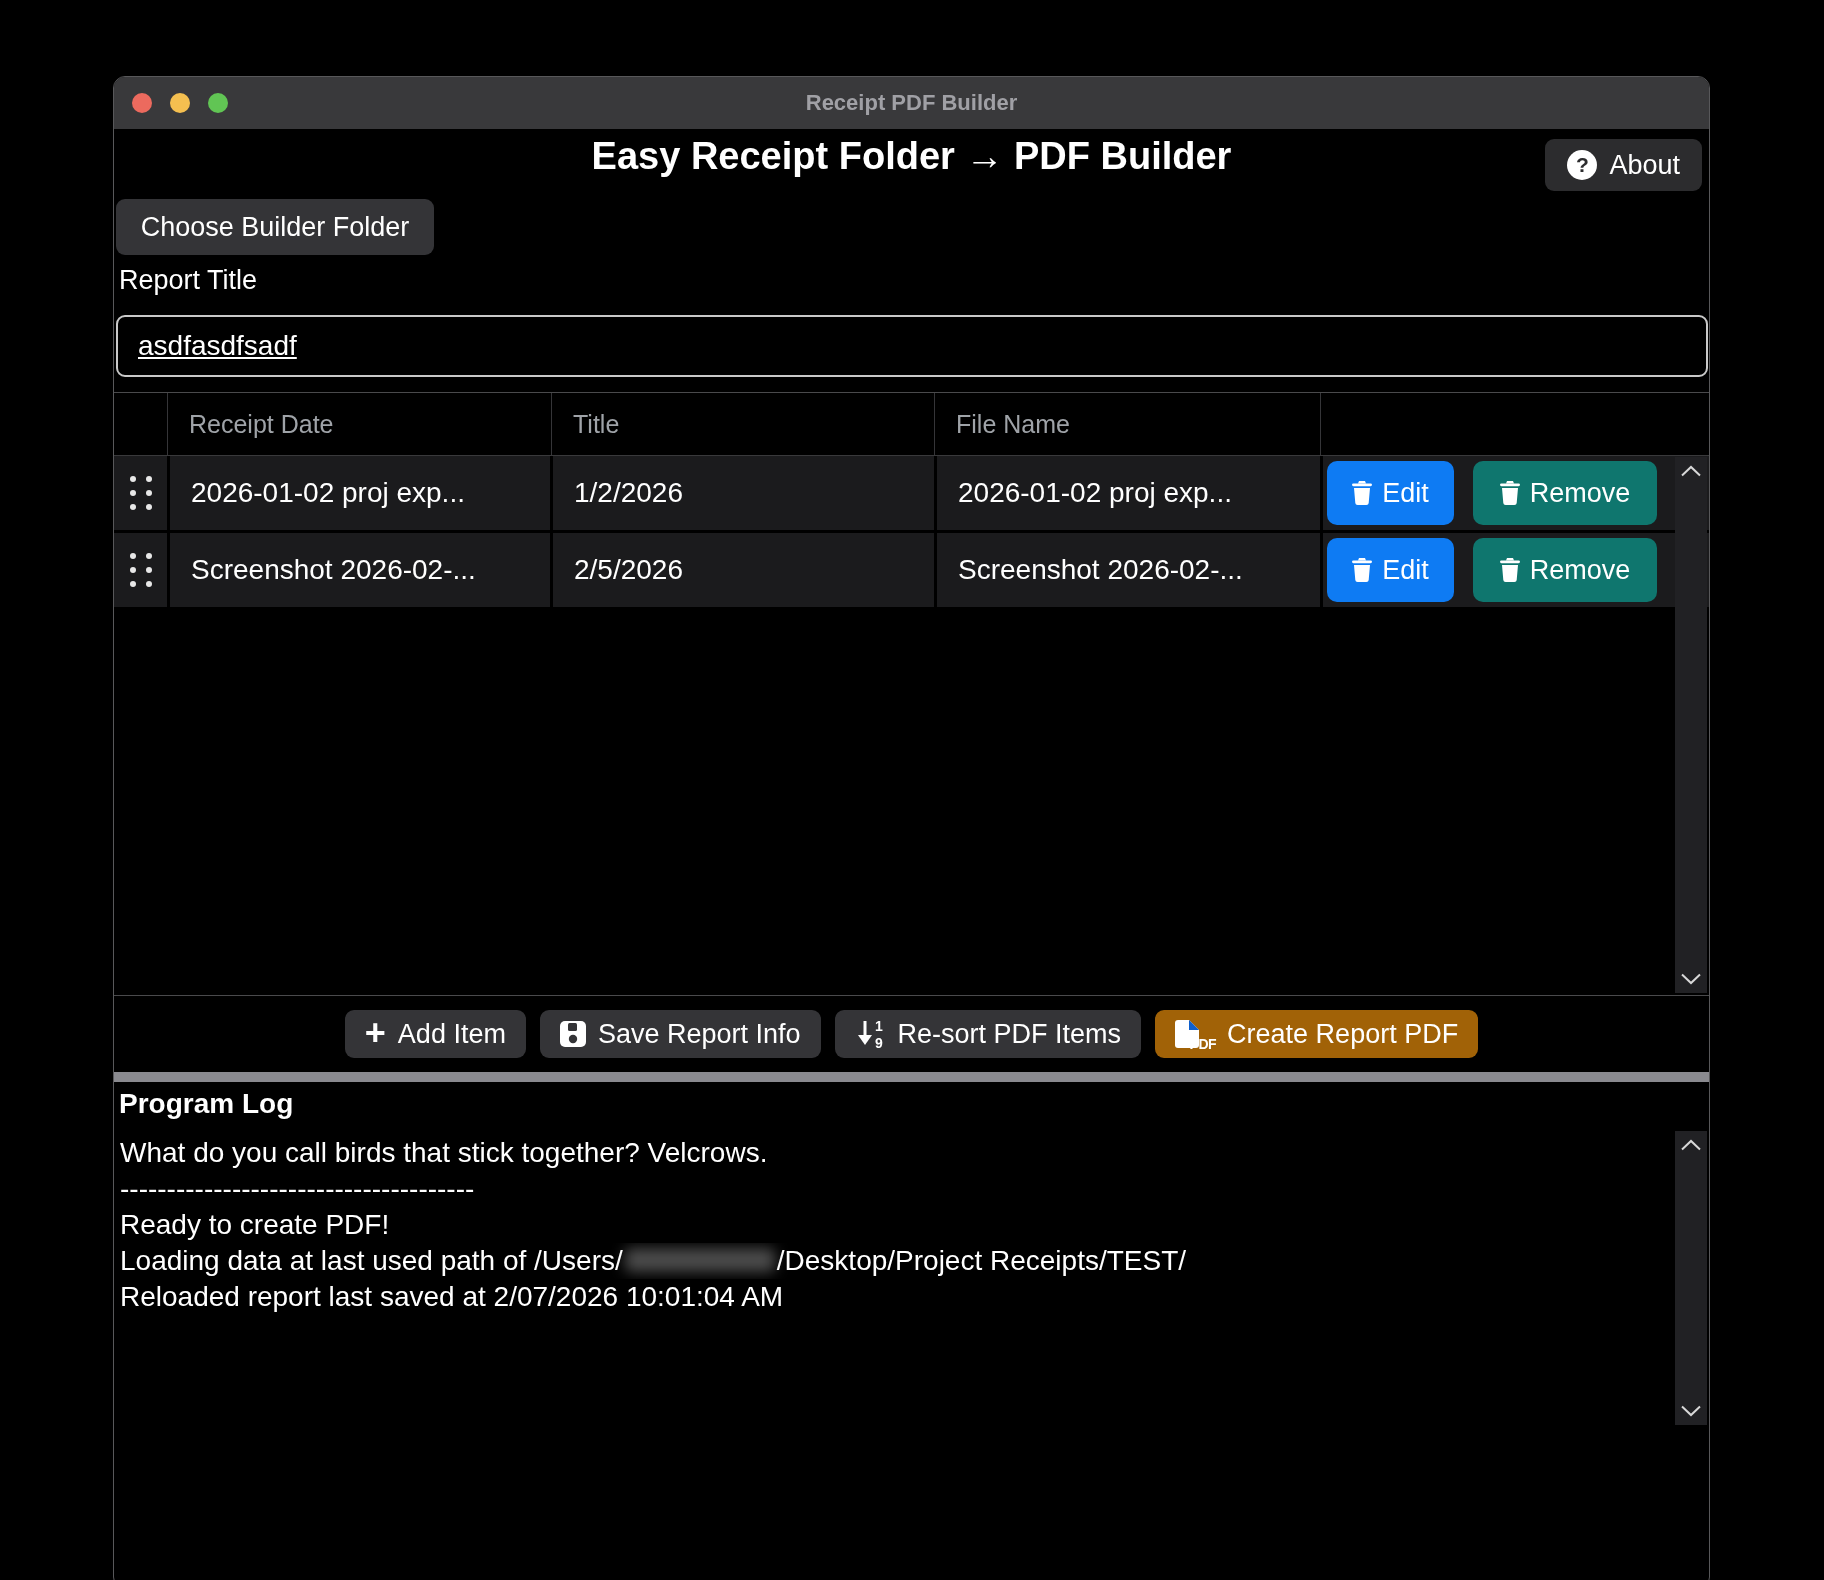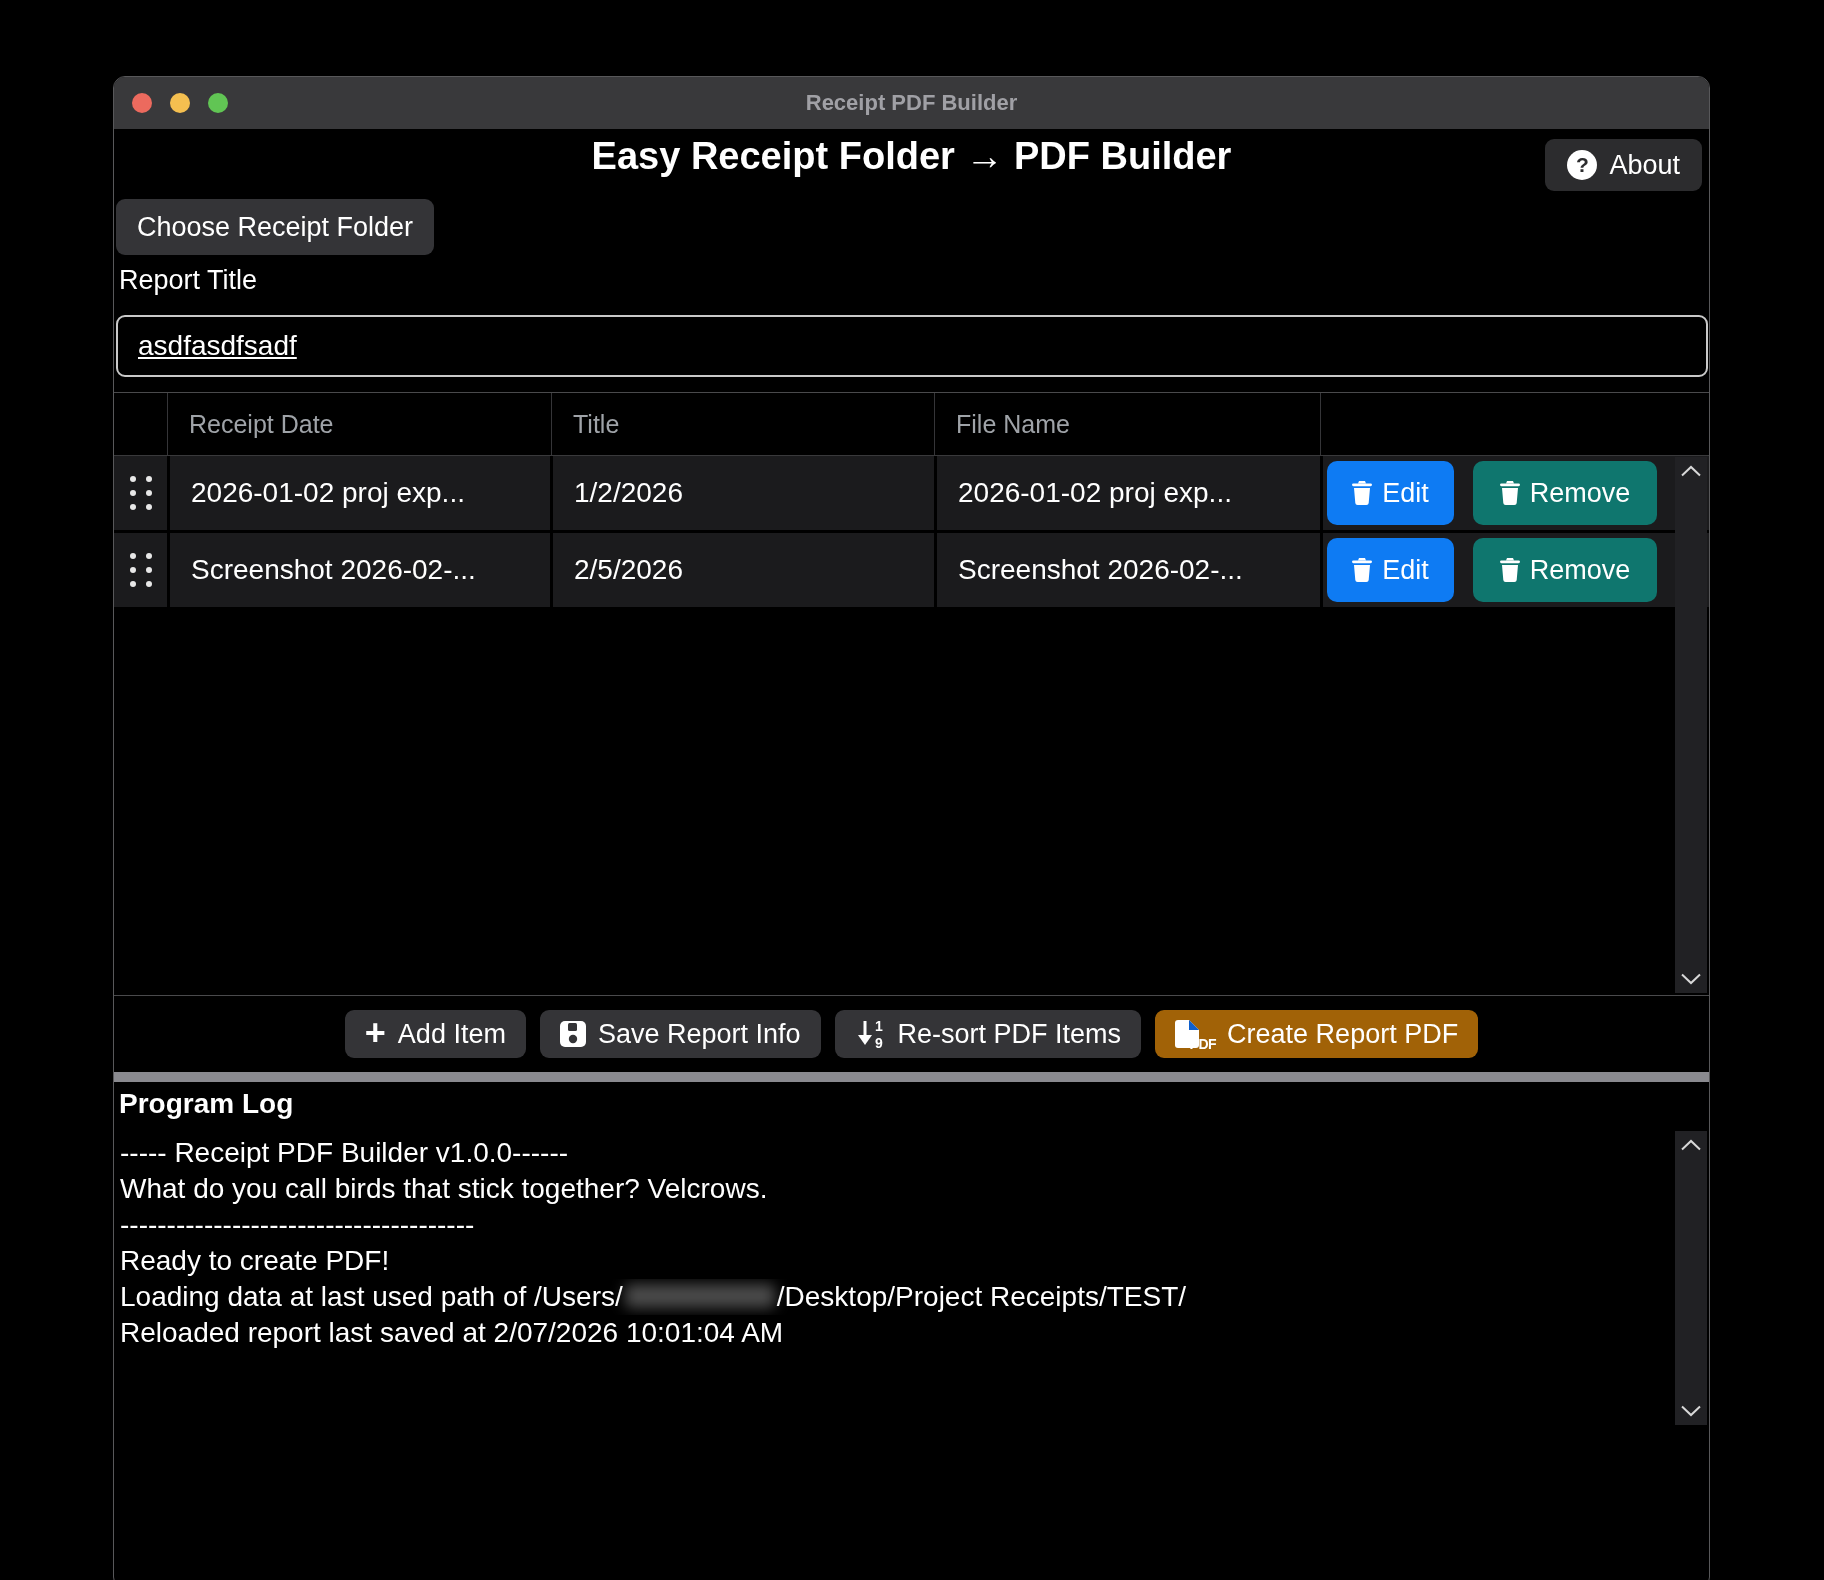--- a/index.html
+++ b/index.html
@@ -95,21 +95,21 @@
     </div>
     <span class="titlebar-title">Receipt PDF Builder</span>
   </div>
 
   <h1 class="h1">Easy Receipt Folder → PDF Builder</h1>
   <button class="about-btn">
     <span class="q-circle">?</span>
     <span>About</span>
   </button>
 
-  <button class="choose-btn">Choose Receipt Folder</button>
+  <button class="choose-btn">Choose Builder Folder</button>
 
   <div class="report-label">Report Title</div>
   <input class="report-input" type="text" value="asdfasdfsadf" style="">
 
   <div class="table-wrap">
     <div class="thead">
       <div class="cell col-drag"></div>
       <div class="cell col-date">Receipt Date</div>
       <div class="cell col-title">Title</div>
       <div class="cell col-file">File Name</div>
@@ -225,21 +225,20 @@
         <span class="pdf-label">PDF</span>
       </span>
       <span>Create Report PDF</span>
     </button>
   </div>
 
   <div class="splitter"></div>
 
   <div class="log-heading">Program Log</div>
   <div class="log-box">
-    <div class="log-line">----- Receipt PDF Builder v1.0.0------</div>
     <div class="log-line">What do you call birds that stick together? Velcrows.</div>
     <div class="log-line">--------------------------------------</div>
     <div class="log-line">Ready to create PDF!</div>
     <div class="log-line"><span>Loading data at last used path of /Users/</span><span class="redacted"></span><span>/Desktop/Project Receipts/TEST/</span></div>
     <div class="log-line">Reloaded report last saved at 2/07/2026 10:01:04 AM</div>
   </div>
   <div class="vscroll log-scrollbar">
     <svg width="22" height="12" viewBox="0 0 22 12">
         <path d="M2 10.5 L11 2 L20 10.5" fill="none" stroke="#d8d8d8" stroke-width="2"></path>
       </svg>

